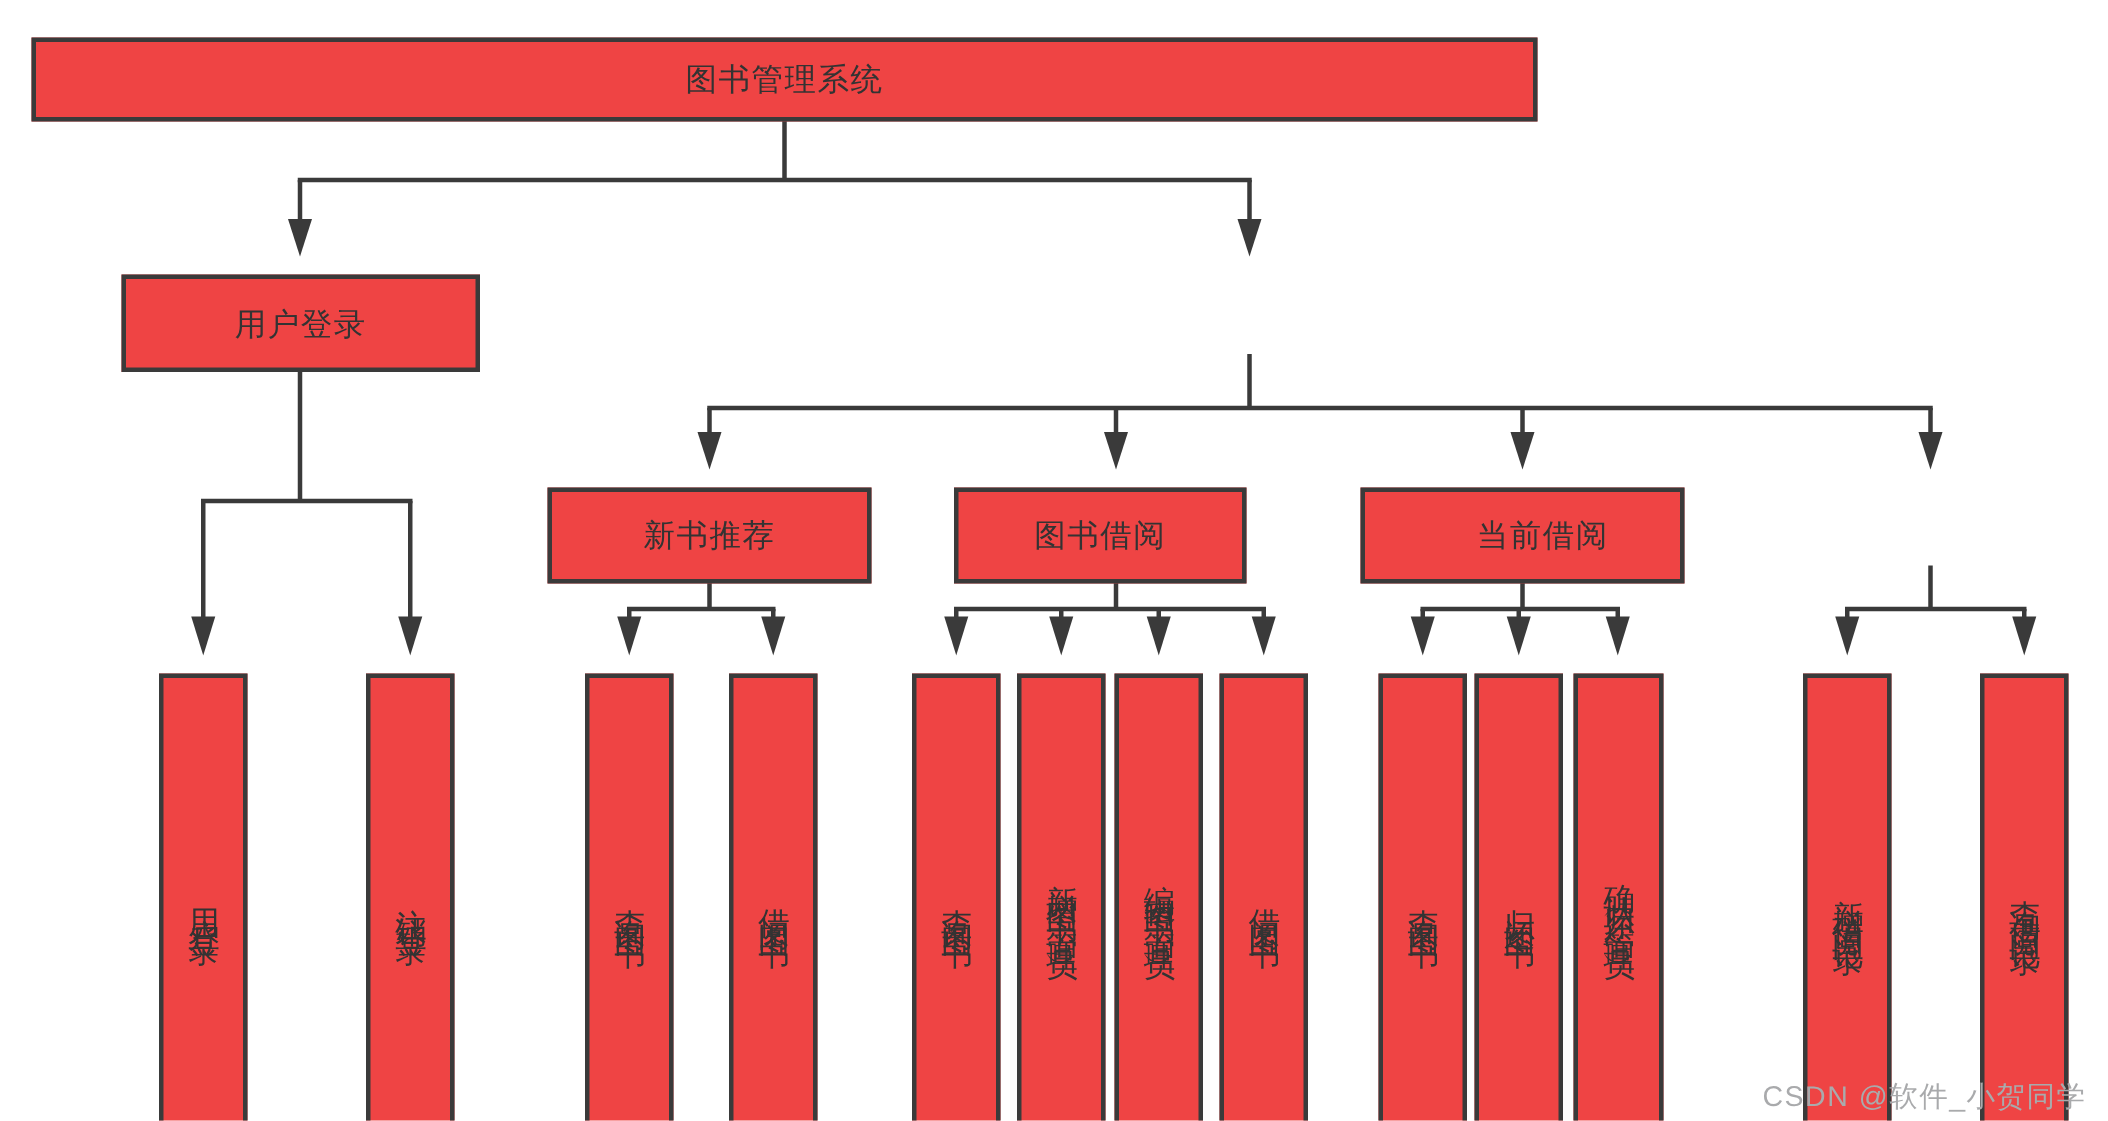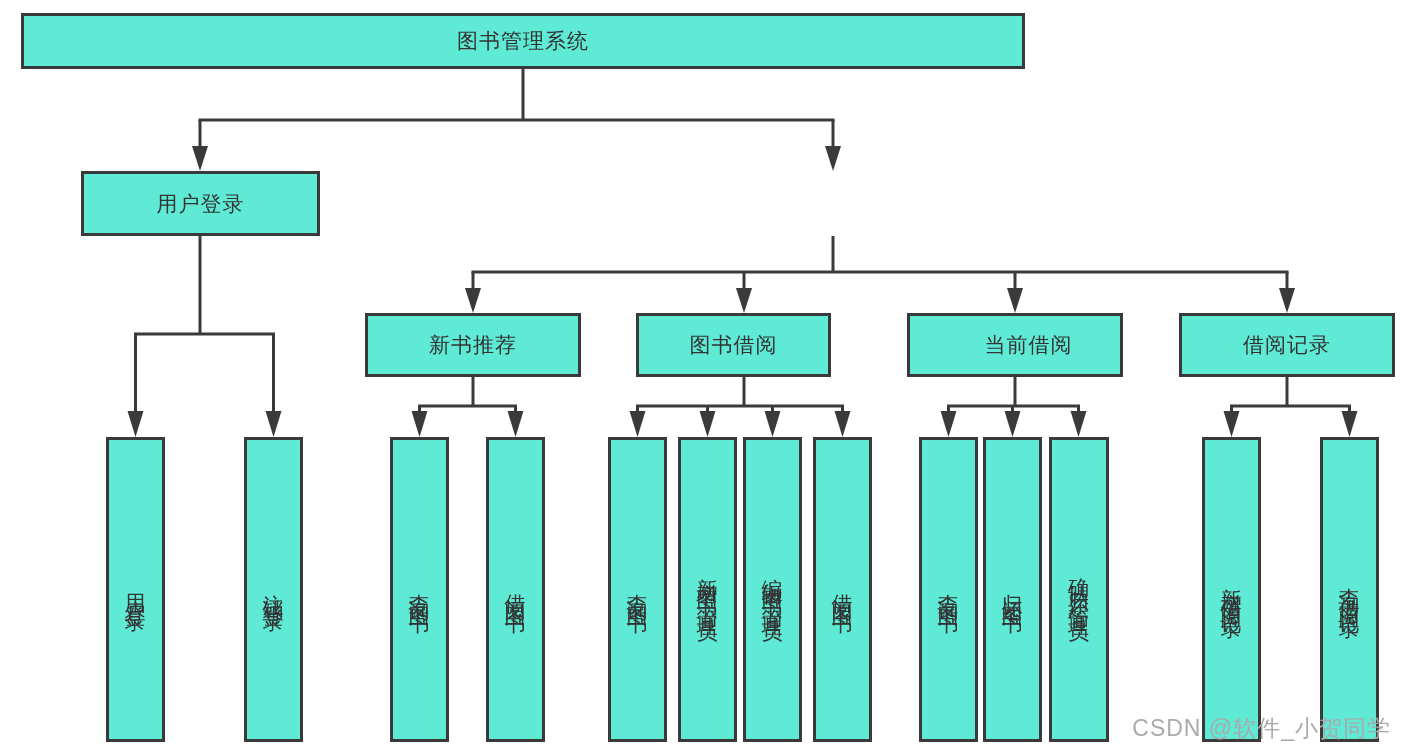--- a/index.html
+++ b/index.html
@@ -3,29 +3,29 @@
 <meta charset="utf-8">
 <style>
   html,body{margin:0;padding:0;}
   body{
     width:1405px;height:747px;position:relative;background:#ffffff;
     font-family:"Liberation Sans",sans-serif;overflow:hidden;color:#333;
   }
   .stage{position:absolute;left:0;top:0;width:1405px;height:747px;}
   svg.connectors{position:absolute;left:0;top:0;width:1405px;height:747px;pointer-events:none;}
   .node{
-    position:absolute;box-sizing:border-box;border:3px solid #3a3a3a;background:#5eead4;
-    display:flex;align-items:center;justify-content:center;text-align:center;
+    position:absolute;box-sizing:border-box;border:3px solid #3a3a3a;background:#ef4444;
+    display:flex;align-items:center;justify-content:center;text-align:center;margin-top:12px;
   }
   .node .lbl{font-size:21px;color:#333333;letter-spacing:1px;white-space:nowrap;}
   .node.v .lbl{
     writing-mode:vertical-rl;letter-spacing:0.3em;line-height:1;white-space:normal;
   }
   .watermark{
-    position:absolute;right:14px;bottom:3px;font-size:23px;color:#a9aaac;
+    position:absolute;right:14px;bottom:3px;font-size:19px;color:#a9aaac;
     letter-spacing:1px;z-index:5;white-space:nowrap;
   }
 </style>
 </head>
 <body>
 
 <div class="stage">
 
   <svg class="connectors" viewBox="0 0 1405 747" stroke="#3a3a3a" stroke-width="3" fill="#3a3a3a">
 
@@ -113,23 +113,20 @@
 
   <div class="node h" style="left:365px;top:313px;width:216px;height:64px;">
     <span class="lbl">新书推荐</span>
   </div>
   <div class="node h" style="left:636px;top:313px;width:195px;height:64px;">
     <span class="lbl">图书借阅</span>
   </div>
   <div class="node h" style="left:907px;top:313px;width:216px;height:64px;padding-left:27px;">
     <span class="lbl">当前借阅</span>
   </div>
-  <div class="node h" style="left:1179px;top:313px;width:216px;height:64px;">
-    <span class="lbl">借阅记录</span>
-  </div>
 
   <div class="node v" style="left:106px;top:437px;width:59px;height:305px;">
     <span class="lbl">用户登录</span>
   </div>
   <div class="node v" style="left:244px;top:437px;width:59px;height:305px;">
     <span class="lbl">注销登录</span>
   </div>
 
   <div class="node v" style="left:390px;top:437px;width:59px;height:305px;">
     <span class="lbl">查询图书</span>

